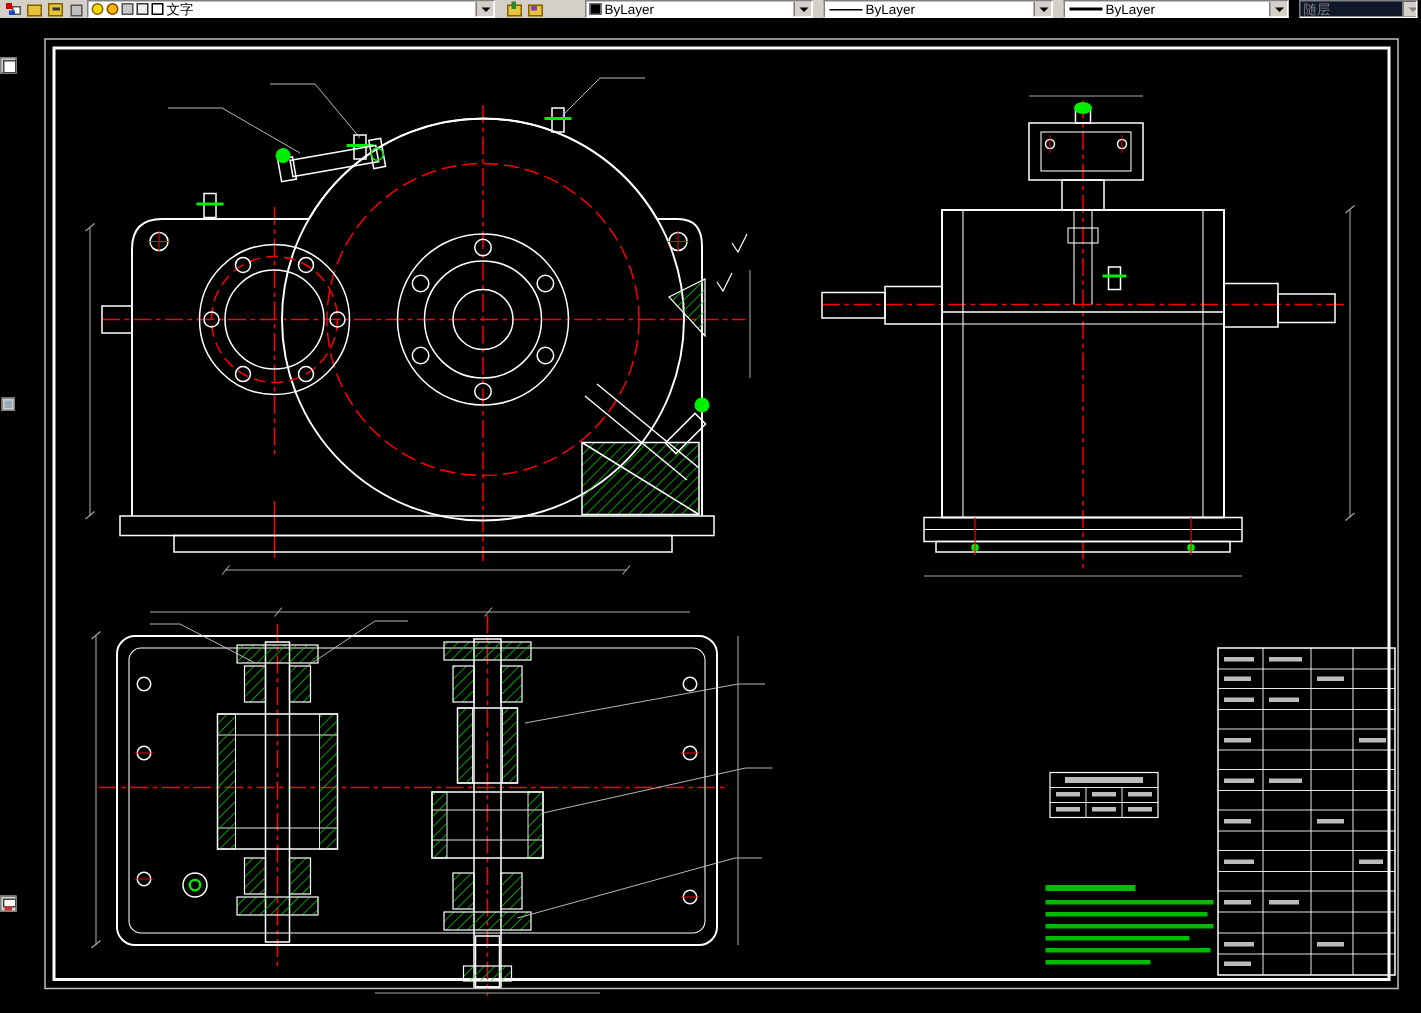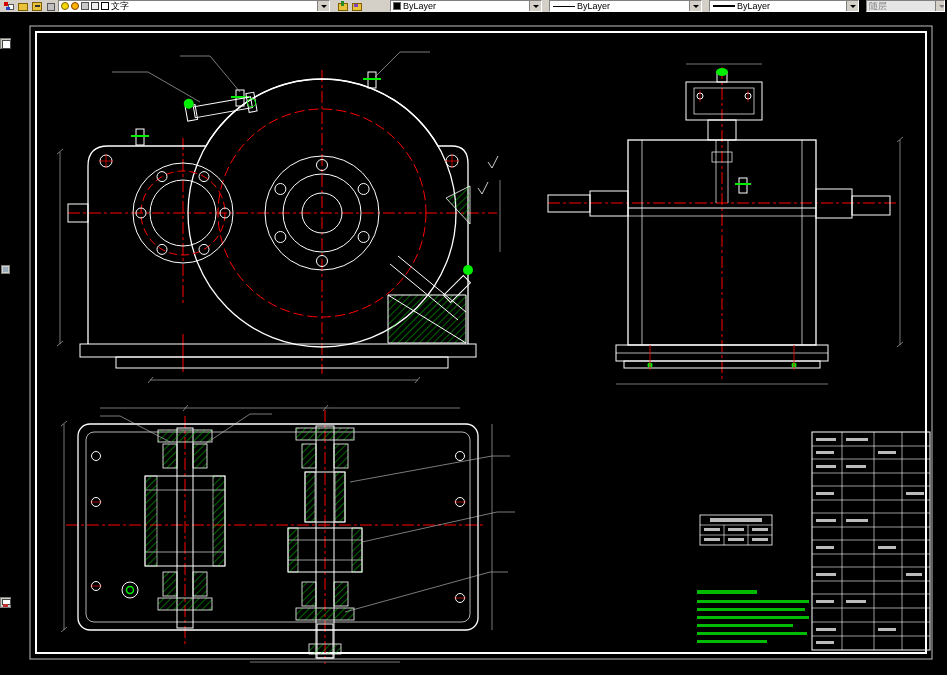--- a/index.html
+++ b/index.html
@@ -18,21 +18,21 @@
     display:flex;align-items:center;overflow:hidden;}
   .combo .txt{font-size:9px;color:#000;line-height:10px;white-space:nowrap;padding-left:2px;}
   .combo .dd{margin-left:auto;width:11px;height:100%;background:#d4d0c8;
     border-left:1px solid #808080;display:flex;align-items:center;justify-content:center;cursor:pointer;flex:0 0 auto;}
   .combo .dd i{width:0;height:0;border:3px solid transparent;border-top-color:#000;margin-top:3px;}
   .mini{display:inline-block;margin-left:2px;flex:0 0 auto;}
   .dot{width:6px;height:6px;border-radius:50%;}
   .sq{width:6px;height:6px;}
   .lnsample{display:inline-block;width:22px;height:1px;background:#000;margin-left:3px;flex:0 0 auto;}
   .lnsample.thick{height:2px;}
-  .combo.disabled{background:#e5e5e5;gap:48px;}
+  .combo.disabled{background:#0f172a;gap:48px;}
   .combo.disabled .txt{color:#808080;}
 
   
   .canvas{position:absolute;top:12px;left:0;width:947px;height:663px;background:#000;}
   .dock-ico{position:absolute;width:11px;height:11px;background:#d4d0c8;border:1px solid #808080;box-sizing:border-box;}
   .dock-ico span{position:absolute;}
 </style>
 </head>
 <body>
 

